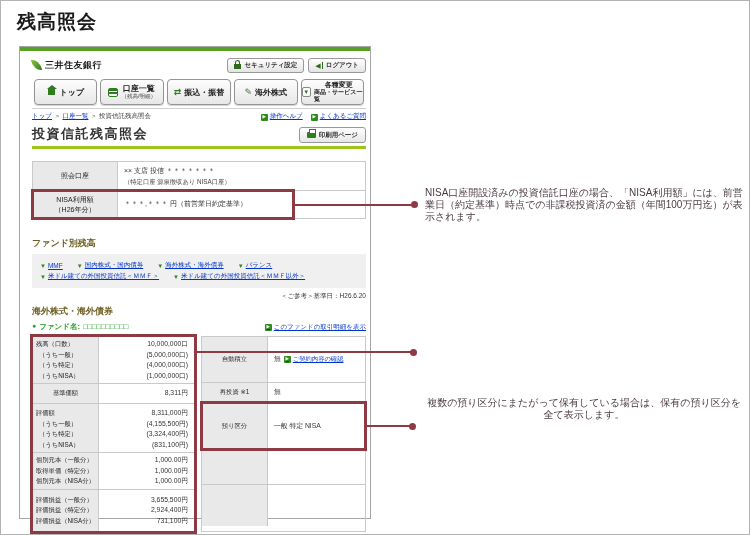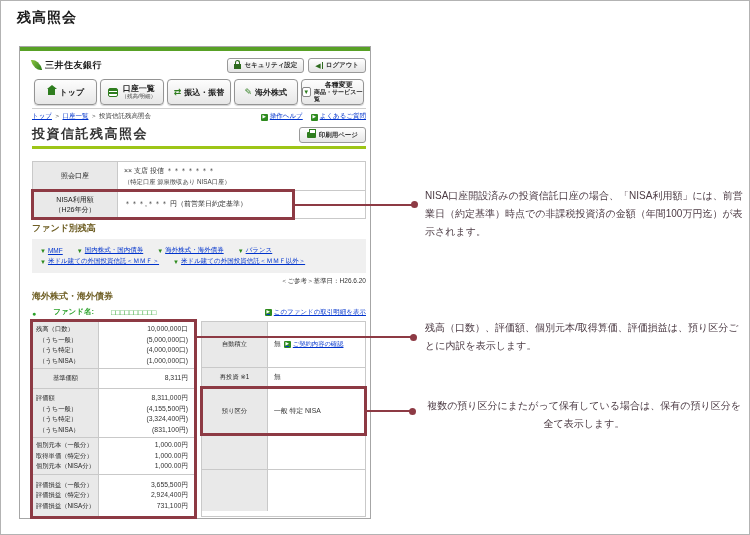--- a/index.html
+++ b/index.html
@@ -1,19 +1,19 @@
 <!DOCTYPE html>
 <html><head>
 <meta charset="utf-8">
 <style>
   html,body{margin:0;padding:0;background:#fff;}
   *{box-sizing:border-box;}
   #stage{position:relative;width:750px;height:535px;background:#fff;border:1px solid #b3b3b3;
          font-family:"Liberation Sans","DejaVu Sans",sans-serif;color:#333;overflow:hidden;}
-  .fig-title{position:absolute;left:16px;top:8px;font-size:14px;font-weight:bold;color:#1a1a1a;letter-spacing:1px;}
+  .fig-title{position:absolute;left:16px;top:8px;font-size:19px;font-weight:bold;color:#1a1a1a;letter-spacing:1px;}
 
   
   #panel{position:absolute;left:18px;top:45px;width:352px;height:473px;background:#fff;
          border:1px solid #a6a6a6;padding:0 4px 0 12px;font-size:8px;}
   .topbar{position:absolute;left:0;top:0;width:100%;height:4px;background:#58a126;}
 
   .p-header{display:flex;align-items:center;justify-content:space-between;margin-top:8px;height:20px;gap:36px;}
   .brand{display:flex;align-items:center;gap:4px;}
   .leaf{width:9px;height:12px;background:linear-gradient(135deg,#8cc63f,#2e7d1e);
         border-radius:0 100% 0 100%;transform:rotate(-12deg);}
@@ -61,28 +61,28 @@
 
   
   .acct-table{margin-top:12px;border:1px solid #c9c9c9;width:334px;}
   .arow{display:flex;min-height:28px;position:relative;}
   .arow + .arow{border-top:1px solid #c9c9c9;}
   .alabel{width:85px;background:#e9e9e9;border-right:1px solid #c9c9c9;display:flex;flex-direction:column;
           align-items:center;justify-content:center;font-size:7px;color:#222;text-align:center;line-height:1.3;}
   .avalue{flex:1;display:flex;flex-direction:column;justify-content:center;padding:3px 6px;font-size:7px;line-height:1.45;}
   .avalue .sub{font-size:6.3px;color:#444;}
 
-  .sec-heading{margin-top:3px;font-size:9px;font-weight:bold;color:#6f5f25;}
+  .sec-heading{margin-top:18px;font-size:9px;font-weight:bold;color:#6f5f25;}
   .links-box{margin-top:4px;background:#f0f0f0;padding:5px 8px;font-size:6.5px;}
   .lb-row{display:flex;gap:14px;margin:2px 0;}
   .lb-item{display:flex;align-items:center;gap:2px;}
   .tri{color:#2e8b1e;font-size:6px;}
   .ref-date{margin-top:4px;text-align:right;font-size:6.5px;color:#333;}
   .fund-row{display:flex;justify-content:space-between;align-items:center;margin-top:4px;}
-  .fund-name{font-size:7.5px;font-weight:bold;color:#2ba12b;display:flex;align-items:flex-end;gap:17px;}
+  .fund-name{font-size:7.5px;font-weight:bold;color:#2ba12b;display:flex;align-items:flex-start;gap:3px;}
   .fund-link{font-size:6.5px;display:flex;align-items:center;}
 
   
   .detail-wrap{display:flex;gap:6px;margin-top:4px;}
   .dtable{border:1px solid #c9c9c9;}
   .dtable.left{width:163px;position:relative;}
   .dtable.right{width:165px;}
   .drow{display:flex;position:relative;}
   .drow + .drow{border-top:1px solid #c9c9c9;}
   .dlabel{width:66px;background:#e9e9e9;border-right:1px solid #c9c9c9;padding:2px 2px 2px 3px;
@@ -99,21 +99,21 @@
   .hl-left{left:-3px;top:-3px;right:-3px;bottom:-3px;}
   .hl-custody{left:-2px;top:-2px;right:-2px;bottom:-2px;}
   .connector{position:absolute;left:100%;height:2px;background:#8d3a44;z-index:9;}
   .connector:after{content:'';position:absolute;right:-4px;top:-2.5px;width:7px;height:7px;border-radius:50%;background:#8d3a44;}
   .conn-mid{top:calc(50% - 1px);}
   .c1{width:122px;}
   .c2{top:14px;width:219px;}
   .c3{width:48px;}
 
   
-  .annotation{position:absolute;left:424px;width:318px;font-size:10px;line-height:18px;color:#4b3a43;}
+  .annotation{position:absolute;left:424px;width:318px;font-size:10px;line-height:12px;color:#4b3a43;}
   .annotation p{margin:0;}
 </style>
 </head>
 <body>
 
 <div id="stage">
 
   <div class="fig-title">残高照会</div>
 
   <div id="panel">
@@ -349,20 +349,17 @@
           <div class="dvalue"></div>
         </div>
       </div>
 
     </div>
   </div>
 
   <div class="annotation" style="top:186px;">
     <p>NISA口座開設済みの投資信託口座の場合、「NISA利用額」には、前営業日（約定基準）時点での非課税投資済の金額（年間100万円迄）が表示されます。</p>
   </div>
-  <div class="annotation" style="top:318px;">
-    <p>残高（口数）、評価額、個別元本/取得算価、評価損益は、預り区分ごとに内訳を表示します。</p>
-  </div>
   <div class="annotation" style="top:396px;text-align:center;">
     <p>複数の預り区分にまたがって保有している場合は、保有の預り区分を全て表示します。</p>
   </div>
 
 </div>
 
 </body></html>

